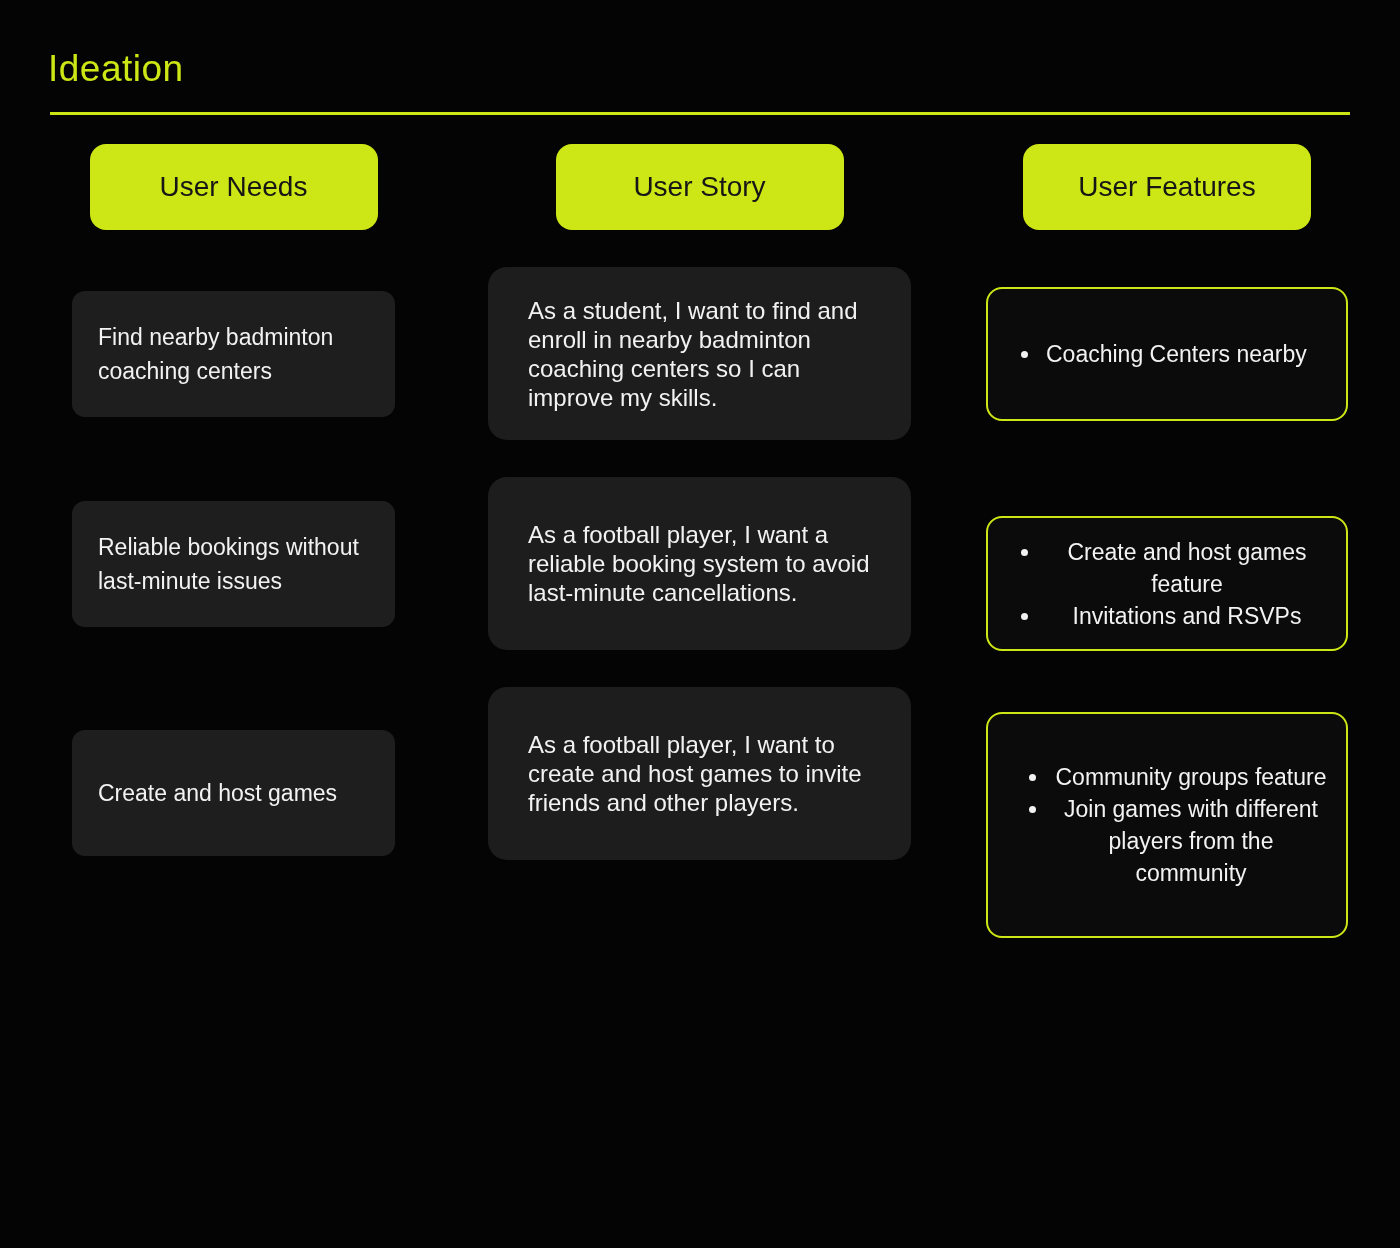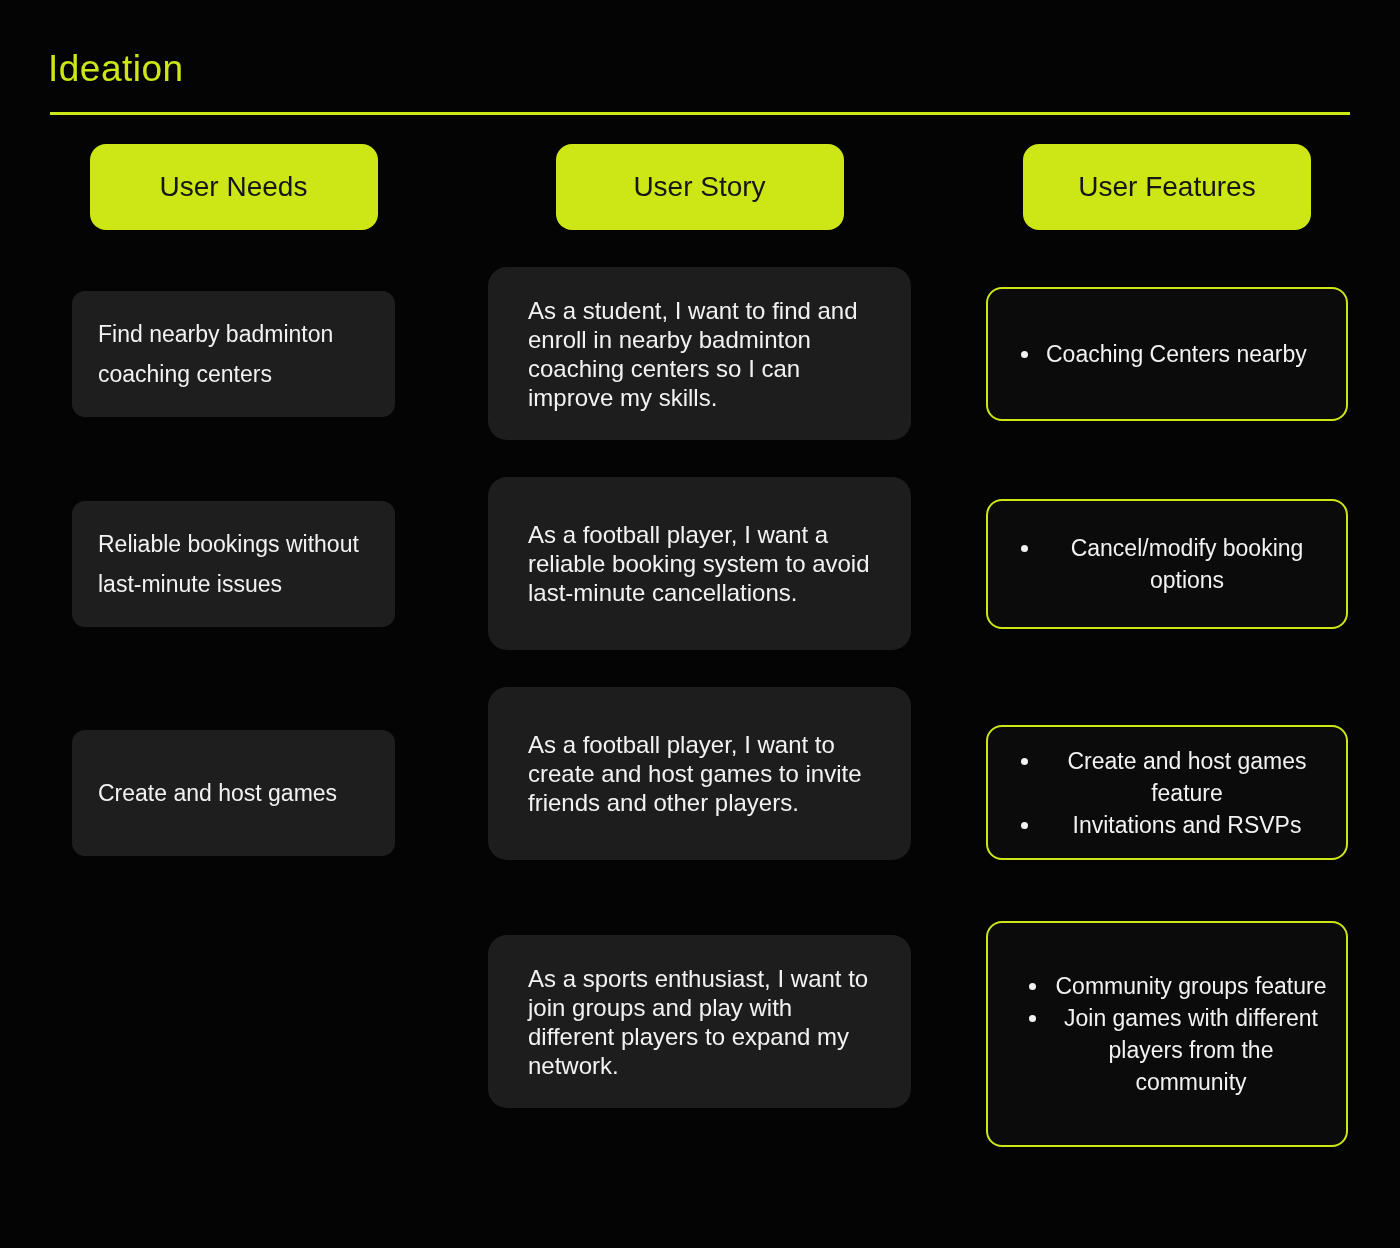--- a/index.html
+++ b/index.html
@@ -41,21 +41,21 @@
 
   .slot { display: flex; align-items: center; justify-content: flex-start; }
   .slot-1 { margin-top: 37px; height: 174px; }
   .slot-2 { margin-top: 36px; height: 173px; }
   .slot-3 { margin-top: 37px; height: 211px; }
   .slot-4 { margin-top: 37px; height: 198px; }
 
   .need-card {
     width: 100%; height: 126px;
     background: #1e1e1e; border-radius: 13px;
-    color: #f2f2f2; font-size: 23px; line-height: 40px;
+    color: #f2f2f2; font-size: 23px; line-height: 34px;
     display: flex; align-items: center;
     padding: 10px 24px 10px 26px;
   }
 
   .story-card {
     width: 100%; height: 173px; align-self: flex-start;
     background: #1d1d1d; border-radius: 19px;
     color: #f2f2f2; font-size: 24px; line-height: 29px;
     display: flex; align-items: center;
     padding: 16px 30px 16px 40px;
@@ -120,42 +120,30 @@
       <div class="slot slot-2">
         <div class="story-card">
           <span>As a football player, I want a reliable booking system to avoid last-minute cancellations.</span>
         </div>
       </div>
       <div class="slot slot-3">
         <div class="story-card">
           <span>As a football player, I want to create and host games to invite friends and other players.</span>
         </div>
       </div>
-      <div class="slot slot-4">
-        <div class="story-card">
-          <span>As a sports enthusiast, I want to join groups and play with different players to expand my network.</span>
-        </div>
-      </div>
     </div>
 
     <div class="col col-features">
       <div class="col-header-wrap">
         <div class="col-header">User Features</div>
       </div>
       <div class="slot slot-1">
         <div class="feature-card fh-1">
           <ul>
             <li>Coaching Centers nearby</li>
-          </ul>
-        </div>
-      </div>
-      <div class="slot slot-2">
-        <div class="feature-card fh-2">
-          <ul>
-            <li>Cancel/modify booking options</li>
           </ul>
         </div>
       </div>
       <div class="slot slot-3">
         <div class="feature-card fh-3">
           <ul>
             <li>Create and host games feature</li>
             <li>Invitations and RSVPs</li>
           </ul>
         </div>

